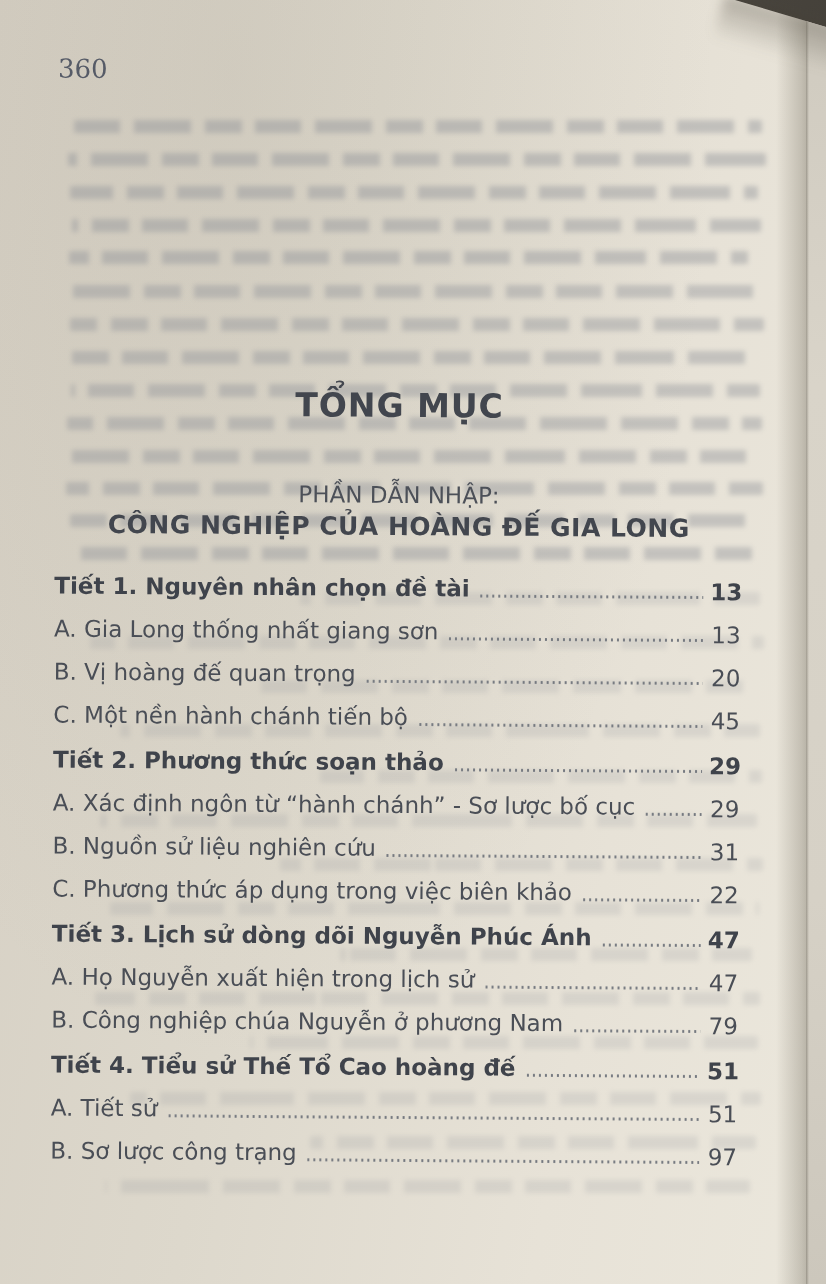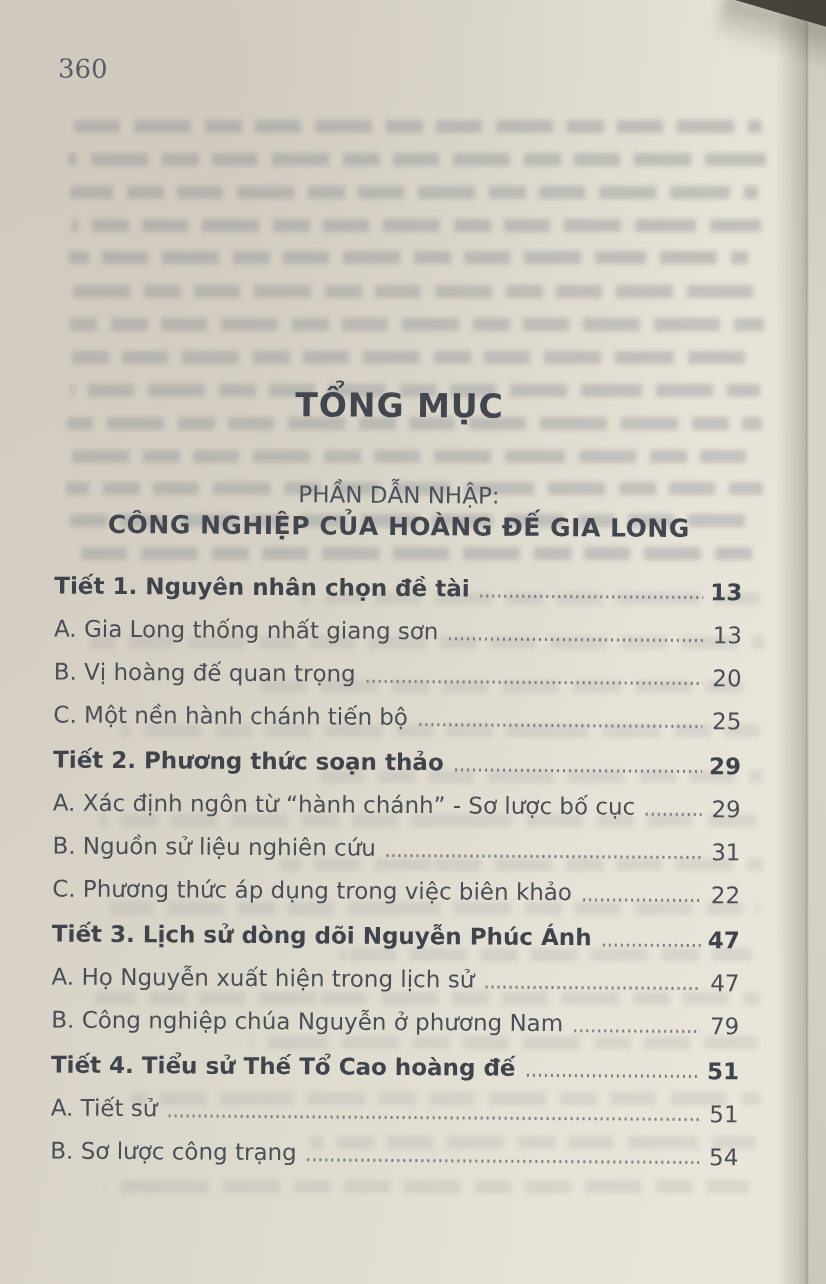--- a/index.html
+++ b/index.html
@@ -86,21 +86,21 @@
     font-size:23px;line-height:30px;
   }
   .toc-row.section{margin-top:15px;font-weight:700;color:#3f434b;}
   .toc-row .label{white-space:nowrap;}
   .toc-row .leader{
     flex:1;height:3px;margin:0 7px 6px 9px;align-self:flex-end;
     background-image:radial-gradient(circle,#74787f 1.1px,rgba(0,0,0,0) 1.3px);
     background-size:6px 3px;background-repeat:repeat-x;background-position:left bottom;
   }
   .toc-row .pagenum{
-    min-width:32px;text-align:right;transform:translateY(2px);
+    min-width:32px;text-align:center;transform:translateY(2px);
   }
 </style>
 </head>
 <body>
 
 <div class="photo">
   <div class="backdrop"></div>
 
   <div class="page">
     <div class="bleed" id="bleed-layer">
@@ -153,21 +153,21 @@
             <span class="pagenum">13</span>
           </div>
           <div class="toc-row item">
             <span class="label">B. Vị hoàng đế quan trọng</span>
             <span class="leader"></span>
             <span class="pagenum">20</span>
           </div>
           <div class="toc-row item">
             <span class="label">C. Một nền hành chánh tiến bộ</span>
             <span class="leader"></span>
-            <span class="pagenum">25</span>
+            <span class="pagenum">45</span>
           </div>
           <div class="toc-row section">
             <span class="label">Tiết 2. Phương thức soạn thảo</span>
             <span class="leader"></span>
             <span class="pagenum">29</span>
           </div>
           <div class="toc-row item">
             <span class="label">A. Xác định ngôn từ “hành chánh” - Sơ lược bố cục</span>
             <span class="leader"></span>
             <span class="pagenum">29</span>
@@ -203,21 +203,21 @@
             <span class="pagenum">51</span>
           </div>
           <div class="toc-row item">
             <span class="label">A. Tiết sử</span>
             <span class="leader"></span>
             <span class="pagenum">51</span>
           </div>
           <div class="toc-row item">
             <span class="label">B. Sơ lược công trạng</span>
             <span class="leader"></span>
-            <span class="pagenum">54</span>
+            <span class="pagenum">97</span>
           </div>
         </div>
     </div>
 
     <div class="edge-shadow"></div>
     <div class="edge-stack"></div>
   </div>
 
   <div class="corner-shade"></div>
 </div>

